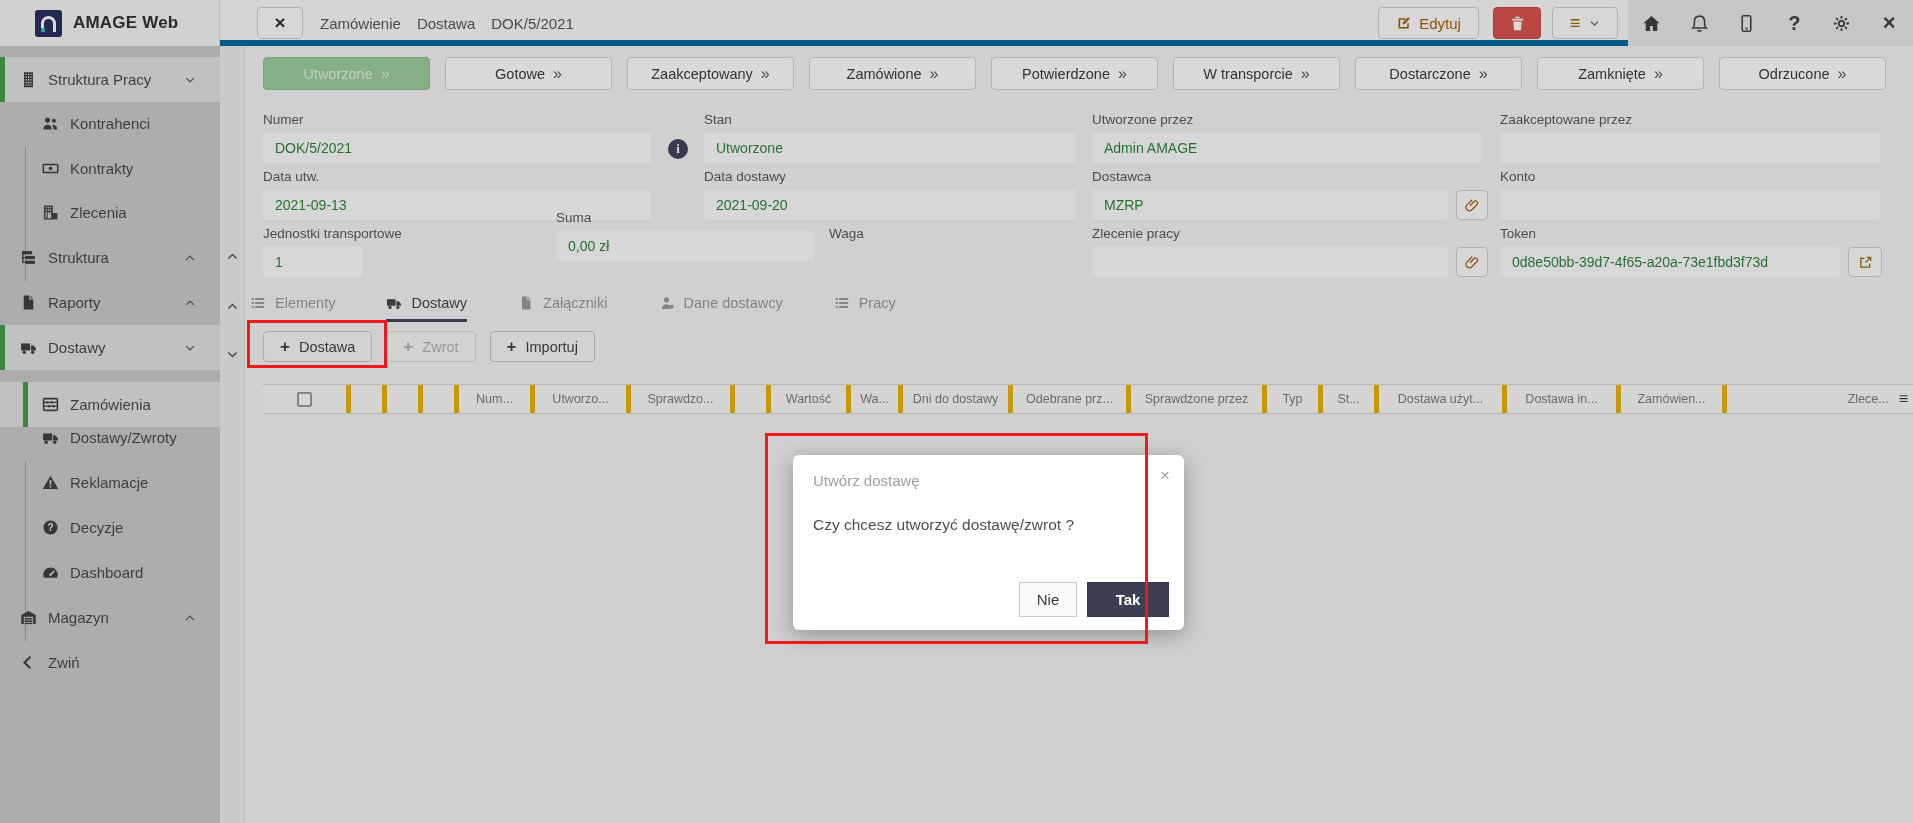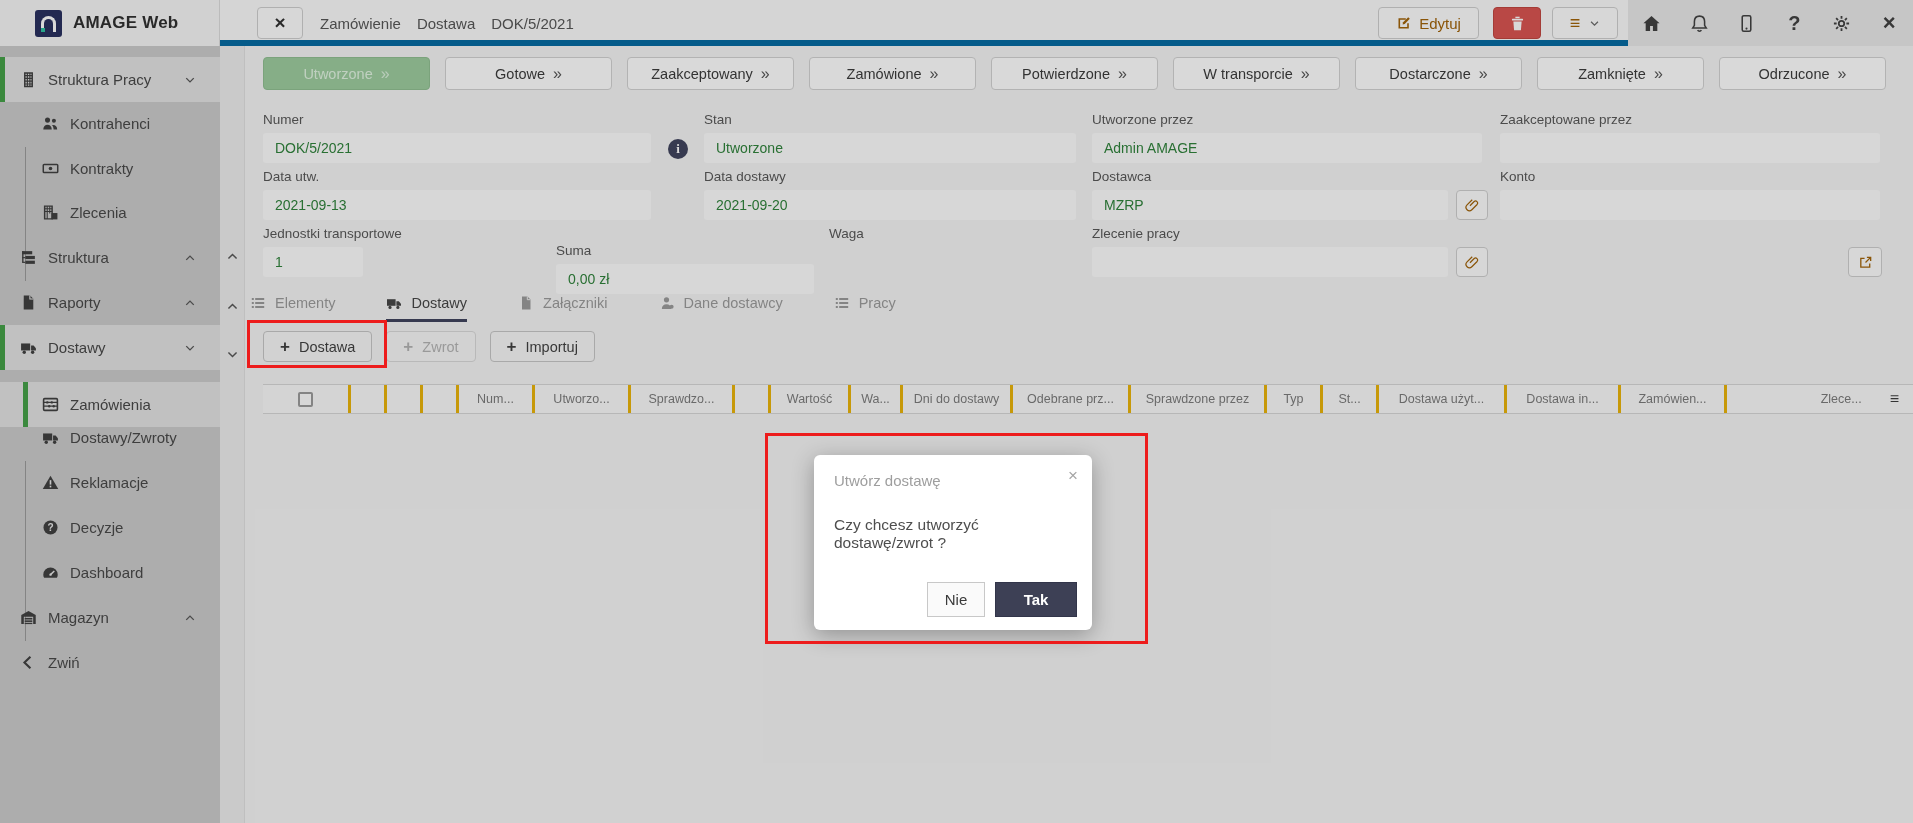--- a/index.html
+++ b/index.html
@@ -68,28 +68,28 @@
   .tab.active{color:#454545;border-bottom-color:#3f425c;}
 
   
   .actions{position:absolute;left:263px;top:331px;display:flex;gap:14px;z-index:1;}
   .act-btn{height:31px;padding:0 16px;display:flex;align-items:center;gap:9px;background:#f7f7f7;border:1px solid #c6c6c6;border-radius:4px;font-size:14.5px;color:#3f3f3f;cursor:pointer;font-family:inherit;}
   .act-btn .plus{font-size:17px;font-weight:bold;}
   .act-btn.disabled{color:#b3b3b3;border-color:#d9d9d9;cursor:default;}
 
   
   .thead{position:absolute;left:263px;top:384px;width:1650px;height:30px;display:flex;background:#fafafa;border-top:1px solid #d7d7d7;border-bottom:1px solid #d7d7d7;z-index:1;}
-  .th{flex:none;display:flex;align-items:center;justify-content:center;font-size:12.5px;color:#7a7a7a;border-right:3px solid #eab308;overflow:hidden;white-space:nowrap;padding:0 4px;}
-  .th.last{flex:1;border-right:none;justify-content:flex-end;padding-right:11px;gap:28px;}
+  .th{flex:none;display:flex;align-items:center;justify-content:center;font-size:12.5px;color:#7a7a7a;border-right:5px solid #eab308;overflow:hidden;white-space:nowrap;padding:0 4px;}
+  .th.last{flex:1;border-right:none;justify-content:flex-end;padding-right:2px;gap:10px;}
   .cb{width:15px;height:15px;border:2px solid #9a9a9a;border-radius:2px;background:#fdfdfd;cursor:pointer;}
   .col-menu{font-size:16px;font-weight:bold;color:#3a3a3a;cursor:pointer;padding-right:3px;}
 
   
   .dim{position:absolute;inset:0;background:rgba(18,18,18,0.16);z-index:40;pointer-events:none;}
-  .modal{position:absolute;left:814px;top:455px;width:278px;height:175px;background:#fff;border-radius:6px;box-shadow:0 5px 22px rgba(0,0,0,.3);z-index:50;padding:17px 20px 4px 20px;}
+  .modal{position:absolute;left:793px;top:455px;width:391px;height:175px;background:#fff;border-radius:6px;box-shadow:0 5px 22px rgba(0,0,0,.3);z-index:50;padding:17px 20px 4px 20px;}
   .modal-title{font-size:15px;color:#9e9e9e;}
   .modal-close{position:absolute;right:14px;top:12px;font-size:17px;color:#a5a5a5;cursor:pointer;line-height:1;}
   .modal-msg{margin-top:27px;font-size:15.5px;color:#4e4e4e;}
   .modal-foot{position:absolute;right:15px;bottom:13px;display:flex;gap:10px;}
   .m-btn{height:35px;border-radius:0;font-size:15px;display:flex;align-items:center;justify-content:center;cursor:pointer;font-family:inherit;text-align:right;}
   .m-no{width:58px;background:#fafafa;border:1px solid #c8c8c8;color:#3a3a3a;}
   .m-yes{width:82px;background:#3d4055;border:1px solid #32354a;color:#fff;font-weight:bold;}
   .ann{position:absolute;border:3px solid #ed1c1c;z-index:60;pointer-events:none;}
   .ann1{left:247px;top:320px;width:140px;height:48px;}
   .ann2{left:765px;top:433px;width:383px;height:211px;}
@@ -558,38 +558,42 @@
     </button>
   <div class="fg" style="left:1500px;top:169px;width:380px">
     <div class="flabel">Konto</div>
     <div class="field"></div>
   </div>
 
   <div class="fg" style="left:263px;top:226px;width:100px">
     <div class="flabel">Jednostki transportowe</div>
     <div class="field">1</div>
   </div>
-  <div class="fg" style="left:556px;top:243px;width:258px">
+  <div class="fg" style="left:556px;top:210px;width:258px">
     <div class="flabel">Suma</div>
     <div class="field">0,00 zł</div>
   </div>
   <div class="fg" style="left:829px;top:226px;width:245px">
     <div class="flabel">Waga</div>
   </div>
   <div class="fg" style="left:1092px;top:226px;width:356px">
     <div class="flabel">Zlecenie pracy</div>
     <div class="field"></div>
   </div>
   <button class="btn mini-btn" style="left:1456px;top:247px">
       <span>
         <svg class="ic" width="15" height="15">
           <use href="#i-paperclip"></use>
         </svg>
       </span>
     </button>
+  <div class="fg" style="left:1500px;top:226px;width:340px">
+    <div class="flabel">Token</div>
+    <div class="field">0d8e50bb-39d7-4f65-a20a-73e1fbd3f73d</div>
+  </div>
   <button class="btn mini-btn" style="left:1848px;top:247px;width:34px">
       <span>
         <svg class="ic" width="15" height="15">
           <use href="#i-extlink"></use>
         </svg>
       </span>
     </button>
 
   <div class="tabs">
     <div class="tab">

